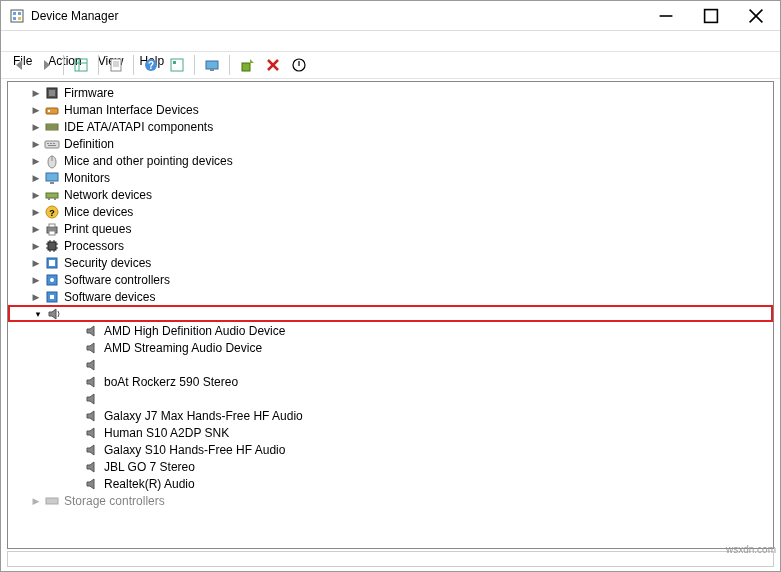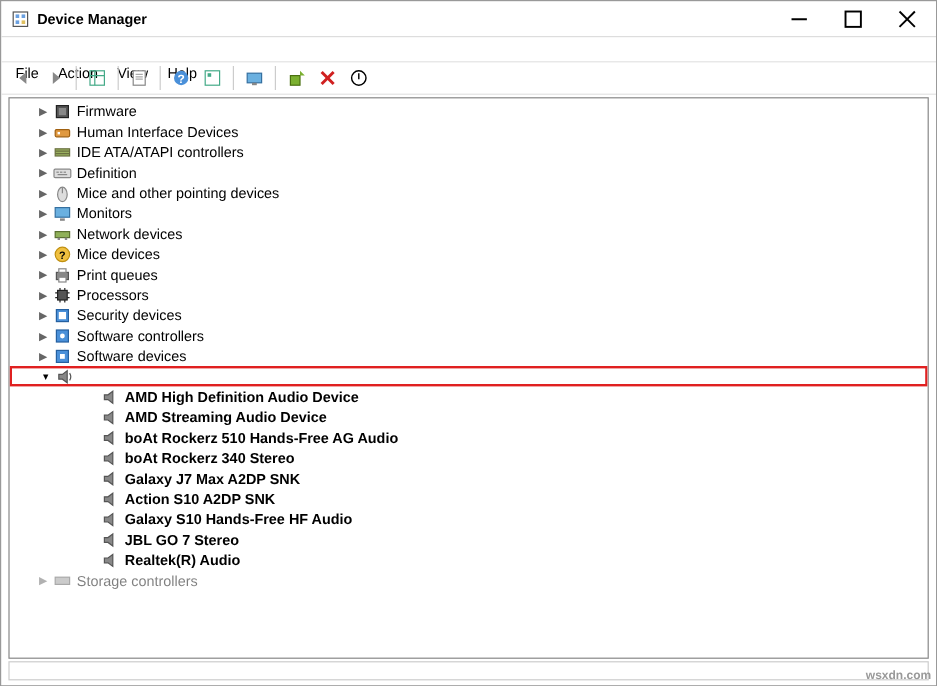--- a/index.html
+++ b/index.html
@@ -1,43 +1,43 @@
 <!DOCTYPE html>
 <html><head>
   <meta charset="utf-8">
   <style>
     * { box-sizing: border-box; margin: 0; padding: 0; font-family: "Segoe UI", Tahoma, sans-serif; }
     body { background: #fff; width: 781px; height: 572px; overflow: hidden; border: 1px solid #999; position: relative; }
     .titlebar { height: 30px; display: flex; align-items: center; padding: 0 2px 0 8px; border-bottom: 1px solid #ddd; }
     .titlebar-icon { width: 16px; height: 16px; margin-right: 6px; }
-    .titlebar-text { font-size: 12px; flex: 1; font-weight: bold; }
+    .titlebar-text { font-size: 12px; flex: 1; }
     .win-controls { display: flex; height: 100%; }
     .win-btn { width: 45px; height: 30px; display: flex; align-items: center; justify-content: center; font-size: 10px; }
 
     .menubar { height: 20px; display: flex; align-items: center; padding: 0 4px; font-size: 12px; }
     .menu-item { padding: 2px 8px; margin-top: 40px; }
 
     .toolbar { height: 28px; display: flex; align-items: center; padding: 0 6px; border-top: 1px solid #e3e3e3; border-bottom: 1px solid #e3e3e3; gap: 0; }
     .tb-btn { width: 24px; height: 24px; display: flex; align-items: center; justify-content: center; margin: 0 1px; }
     .tb-sep { width: 1px; height: 20px; background: #ccc; margin: 0 4px; }
 
     .tree-container { position: absolute; top: 80px; left: 6px; right: 6px; bottom: 22px; border: 1px solid #888; overflow-y: scroll; overflow-x: hidden; }
     .tree-inner { padding: 2px 0; }
     .tree-row { display: flex; align-items: center; height: 17px; font-size: 12px; white-space: nowrap; }
     .arrow { width: 12px; height: 12px; display: flex; align-items: center; justify-content: center; font-size: 9px; color: #666; margin-right: 2px; }
     .arrow.empty { visibility: hidden; }
     .arrow.expanded { color: #000; }
     .dev-icon { width: 16px; height: 16px; margin-right: 4px; flex-shrink: 0; }
     .highlight { border: 2px solid #e02020; background: rgba(255,255,255,0.5); }
     .indent-1 { padding-left: 22px; }
-    .indent-3 { padding-left: 62px; font-weight: bold; }
+    .indent-3 { padding-left: 62px; }
 
     .statusbar { position: absolute; bottom: 4px; left: 6px; right: 6px; height: 16px; border: 1px solid #ccc; }
 
-    .watermark { position: absolute; bottom: 2px; right: 4px; font-size: 10px; color: #999; z-index: 100; font-weight: bold; }
+    .watermark { position: absolute; bottom: 16px; right: 4px; font-size: 10px; color: #999; z-index: 100; }
 
     
     svg { width: 16px; height: 16px; }
   </style>
 </head>
 <body>
 
 <div class="titlebar">
   <span class="titlebar-icon">
     <svg viewBox="0 0 16 16">
@@ -163,21 +163,21 @@
           </svg></span>
         <span>Human Interface Devices</span>
       </div>
     <div class="tree-row indent-1">
         <span class="arrow">▶</span>
         <span class="dev-icon"><svg viewBox="0 0 16 16">
             <rect x="2" y="5" width="12" height="6" fill="#9ab060" stroke="#6a7040"></rect>
             <line x1="2" y1="7" x2="14" y2="7" stroke="#6a7040"></line>
             <line x1="2" y1="9" x2="14" y2="9" stroke="#6a7040"></line>
           </svg></span>
-        <span>IDE ATA/ATAPI controllers</span>
+        <span>IDE ATA/ATAPI components</span>
       </div>
     <div class="tree-row indent-1">
         <span class="arrow">▶</span>
         <span class="dev-icon"><svg viewBox="0 0 16 16">
             <rect x="1" y="5" width="14" height="7" rx="1" fill="#ddd" stroke="#888"></rect>
             <rect x="3" y="7" width="2" height="1" fill="#888"></rect>
             <rect x="6" y="7" width="2" height="1" fill="#888"></rect>
             <rect x="9" y="7" width="2" height="1" fill="#888"></rect>
             <rect x="4" y="9" width="8" height="1" fill="#888"></rect>
           </svg></span>
@@ -285,42 +285,47 @@
         <span class="dev-icon"><svg viewBox="0 0 16 16">
             <path d="M3 6 L6 6 L10 3 L10 13 L6 10 L3 10 Z" fill="#888" stroke="#555"></path>
           </svg></span>
         <span>AMD Streaming Audio Device</span>
       </div>
     <div class="tree-row indent-3">
         <span class="arrow empty">▶</span>
         <span class="dev-icon"><svg viewBox="0 0 16 16">
             <path d="M3 6 L6 6 L10 3 L10 13 L6 10 L3 10 Z" fill="#888" stroke="#555"></path>
           </svg></span>
-        <span>boAt Rockerz 510 Hands-Free AG Audio</span>
-      </div>
-    <div class="tree-row indent-3">
-        <span class="arrow empty">▶</span>
-        <span class="dev-icon"><svg viewBox="0 0 16 16">
-            <path d="M3 6 L6 6 L10 3 L10 13 L6 10 L3 10 Z" fill="#888" stroke="#555"></path>
-          </svg></span>
-        <span>boAt Rockerz 340 Stereo</span>
-      </div>
-    <div class="tree-row indent-3">
-        <span class="arrow empty">▶</span>
-        <span class="dev-icon"><svg viewBox="0 0 16 16">
-            <path d="M3 6 L6 6 L10 3 L10 13 L6 10 L3 10 Z" fill="#888" stroke="#555"></path>
-          </svg></span>
-        <span>Galaxy J7 Max A2DP SNK</span>
-      </div>
-    <div class="tree-row indent-3">
-        <span class="arrow empty">▶</span>
-        <span class="dev-icon"><svg viewBox="0 0 16 16">
-            <path d="M3 6 L6 6 L10 3 L10 13 L6 10 L3 10 Z" fill="#888" stroke="#555"></path>
-          </svg></span>
-        <span>Action S10 A2DP SNK</span>
+      </div>
+    <div class="tree-row indent-3">
+        <span class="arrow empty">▶</span>
+        <span class="dev-icon"><svg viewBox="0 0 16 16">
+            <path d="M3 6 L6 6 L10 3 L10 13 L6 10 L3 10 Z" fill="#888" stroke="#555"></path>
+          </svg></span>
+        <span>boAt Rockerz 590 Stereo</span>
+      </div>
+    <div class="tree-row indent-3">
+        <span class="arrow empty">▶</span>
+        <span class="dev-icon"><svg viewBox="0 0 16 16">
+            <path d="M3 6 L6 6 L10 3 L10 13 L6 10 L3 10 Z" fill="#888" stroke="#555"></path>
+          </svg></span>
+      </div>
+    <div class="tree-row indent-3">
+        <span class="arrow empty">▶</span>
+        <span class="dev-icon"><svg viewBox="0 0 16 16">
+            <path d="M3 6 L6 6 L10 3 L10 13 L6 10 L3 10 Z" fill="#888" stroke="#555"></path>
+          </svg></span>
+        <span>Galaxy J7 Max Hands-Free HF Audio</span>
+      </div>
+    <div class="tree-row indent-3">
+        <span class="arrow empty">▶</span>
+        <span class="dev-icon"><svg viewBox="0 0 16 16">
+            <path d="M3 6 L6 6 L10 3 L10 13 L6 10 L3 10 Z" fill="#888" stroke="#555"></path>
+          </svg></span>
+        <span>Human S10 A2DP SNK</span>
       </div>
     <div class="tree-row indent-3">
         <span class="arrow empty">▶</span>
         <span class="dev-icon"><svg viewBox="0 0 16 16">
             <path d="M3 6 L6 6 L10 3 L10 13 L6 10 L3 10 Z" fill="#888" stroke="#555"></path>
           </svg></span>
         <span>Galaxy S10 Hands-Free HF Audio</span>
       </div>
     <div class="tree-row indent-3">
         <span class="arrow empty">▶</span>

